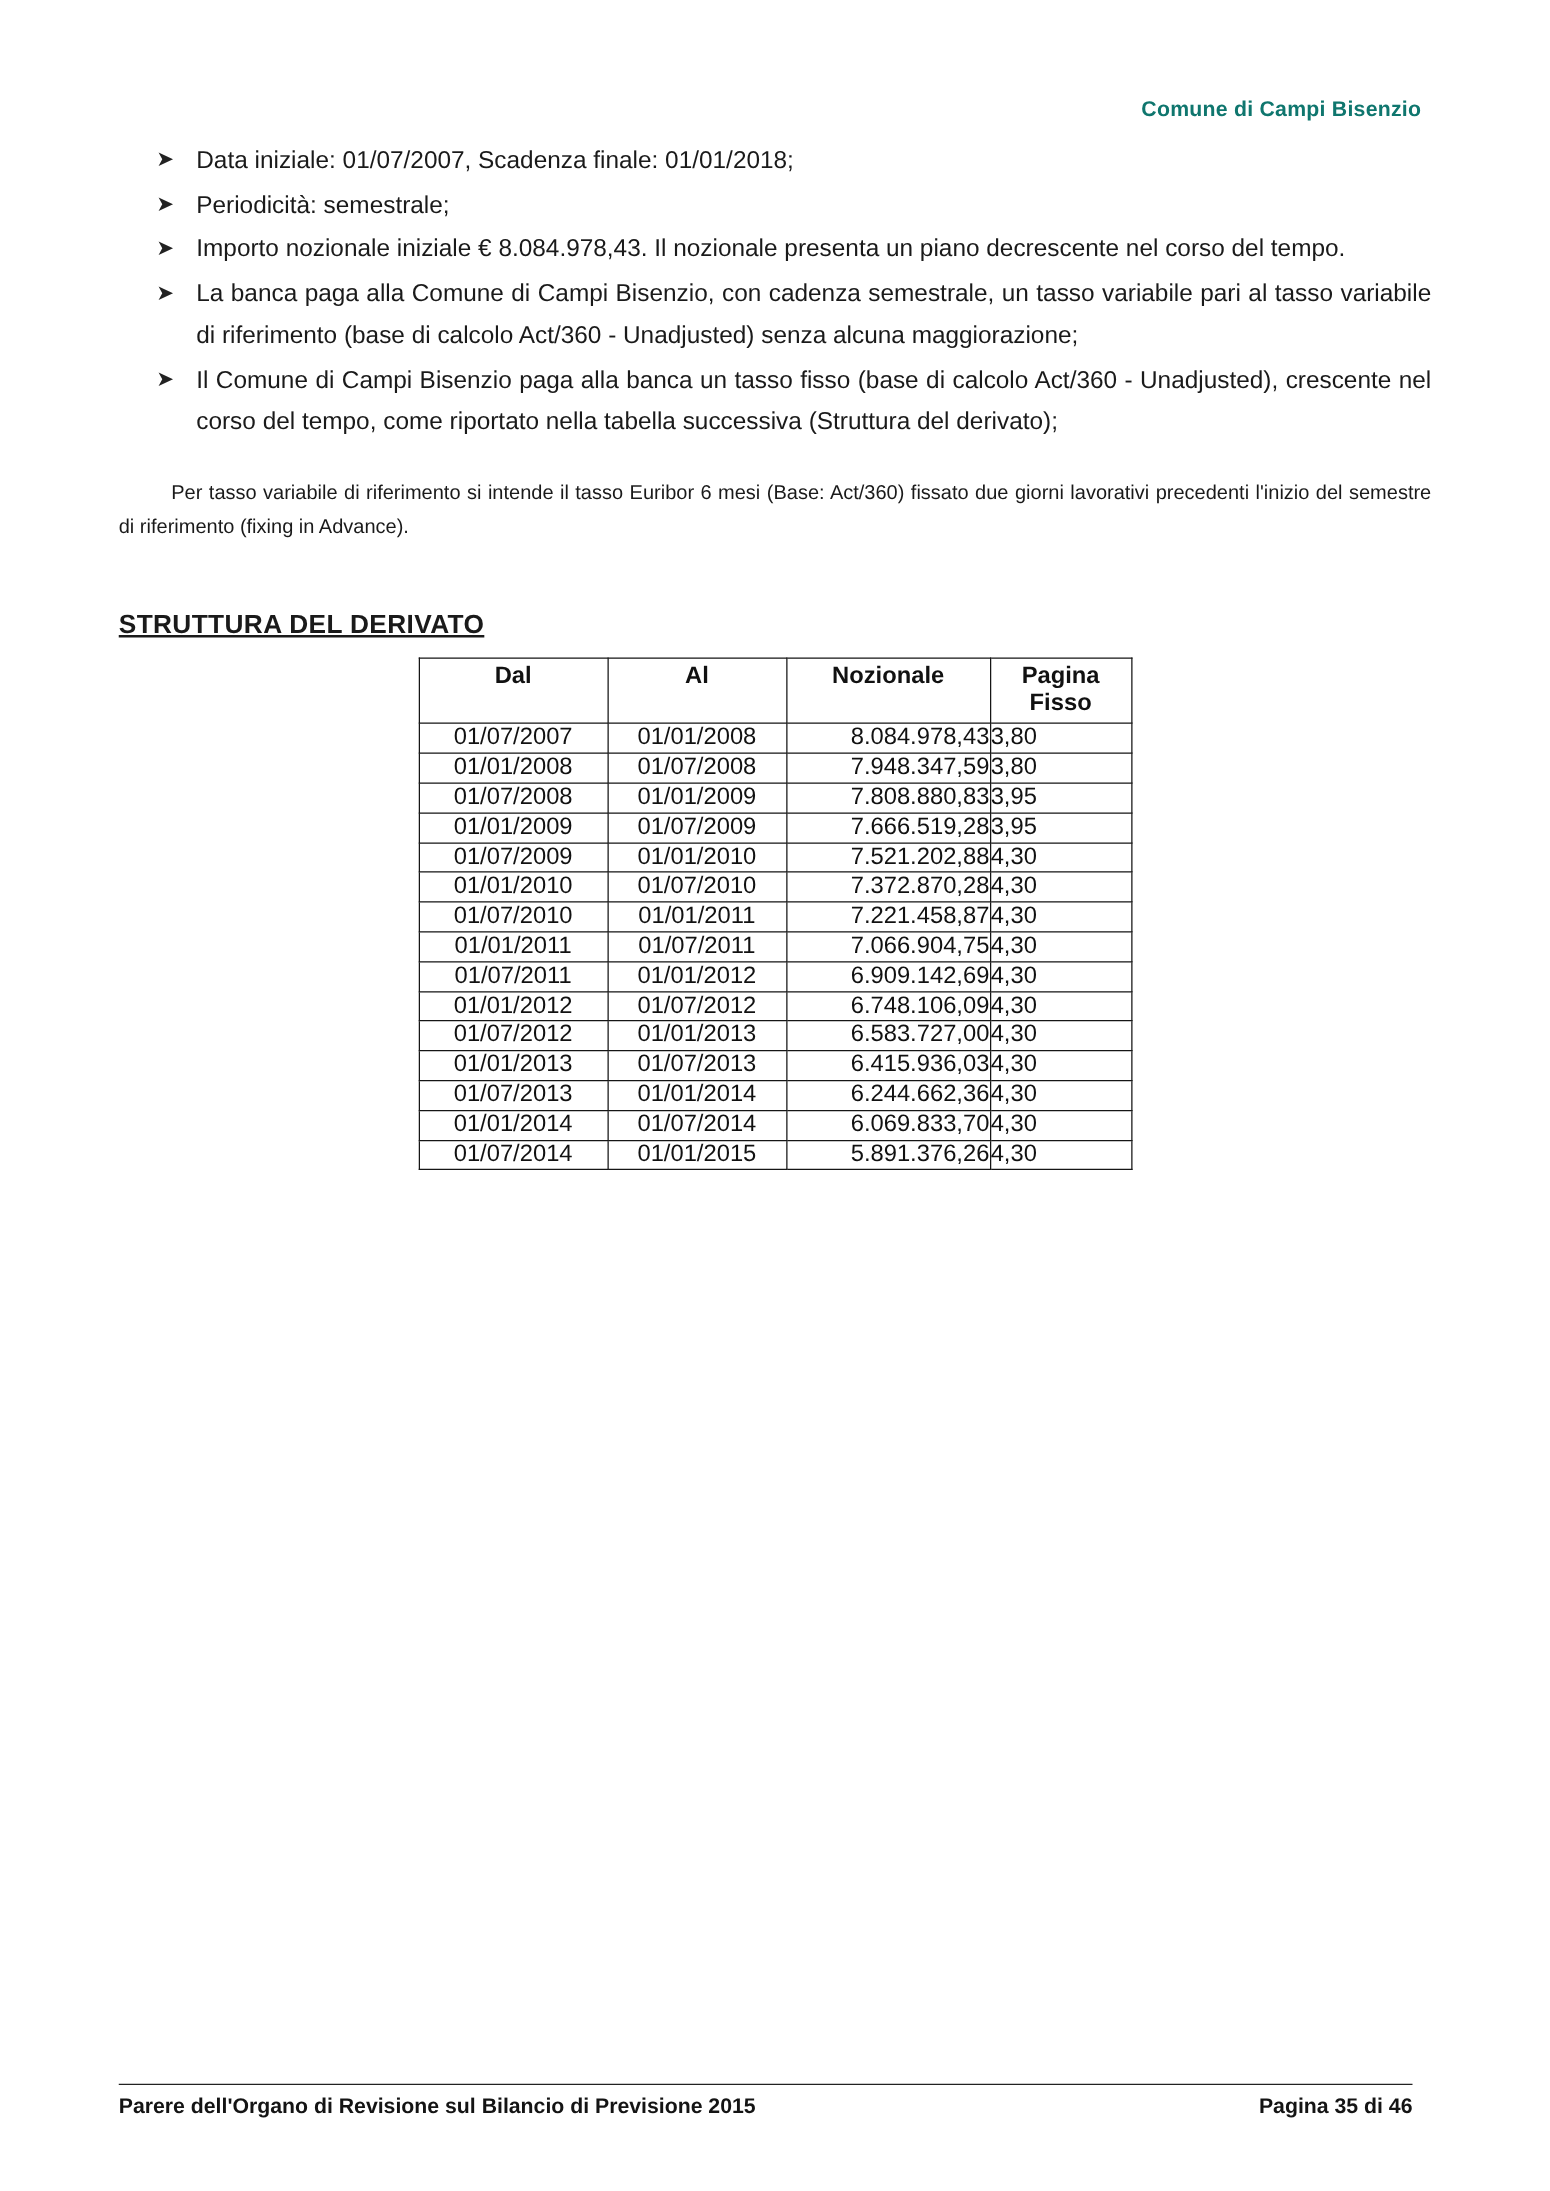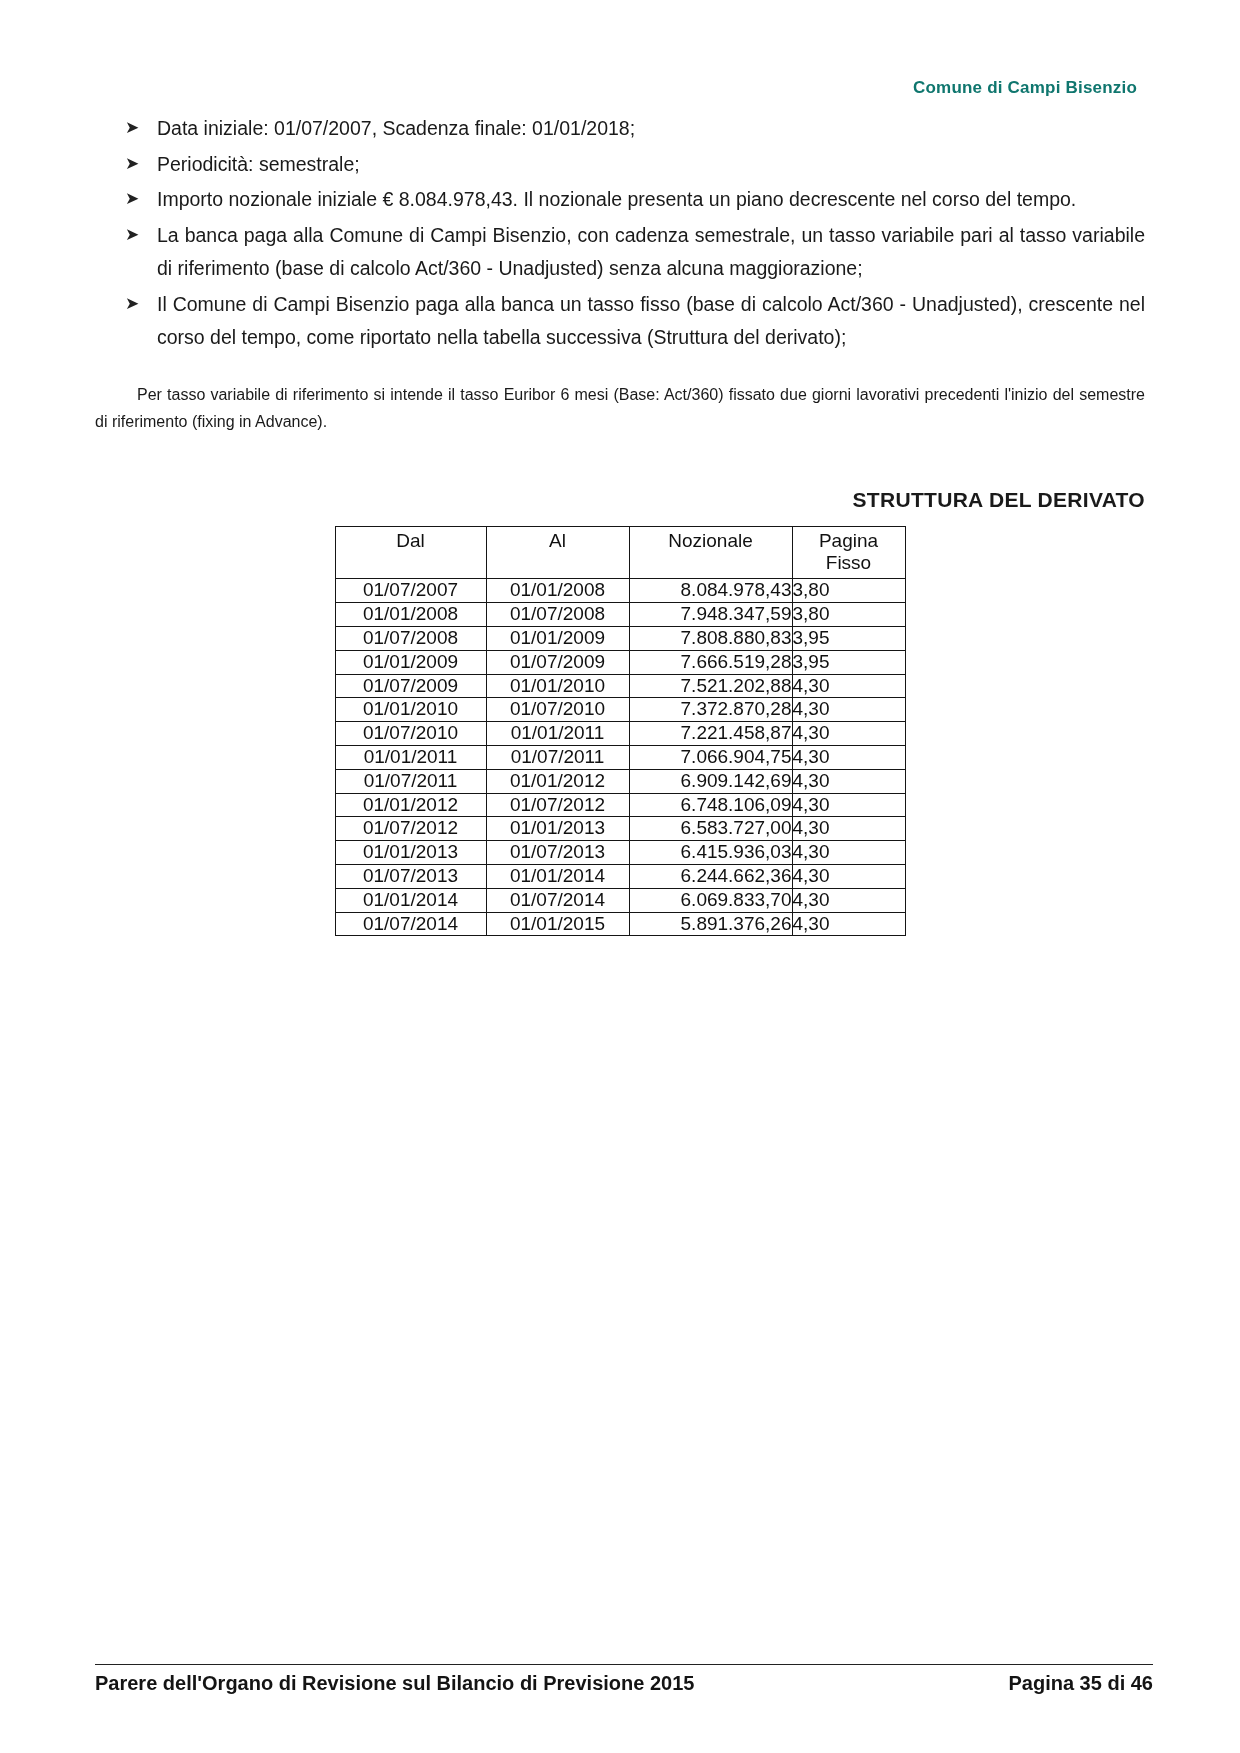--- a/index.html
+++ b/index.html
@@ -53,43 +53,44 @@
   }
   .para {
     font-size: 16px;
     line-height: 1.72;
     text-align: justify;
     text-indent: 42px;
     margin-top: 26px;
     margin-bottom: 0;
   }
   .table-title {
-    text-align: right;
+    text-align: left;
     font-size: 21px;
     font-weight: bold;
+    text-decoration: underline;
     margin-top: 52px;
     margin-bottom: 14px;
     letter-spacing: 0.3px;
   }
   .table-wrap {
     display: flex;
     justify-content: center;
   }
   table.deriv {
     border-collapse: collapse;
     font-size: 19px;
     color: #111;
   }
   table.deriv th, table.deriv td {
     border: 1.6px solid #151515;
     padding: 0;
     vertical-align: top;
   }
   table.deriv thead th {
-    font-weight: normal;
+    font-weight: bold;
     padding: 3px 6px 5px 6px;
     line-height: 1.15;
   }
   th.c-dal { width: 138px; vertical-align: bottom; padding-bottom: 6px; }
   th.c-al { width: 130px; vertical-align: bottom; padding-bottom: 6px; }
   th.c-noz { width: 150px; vertical-align: bottom; padding-bottom: 6px; margin-top: 34px; }
   th.c-tasso { width: 100px; }
   td.dal, td.al {
     text-align: center;
     padding: 4px 6px 22px 6px;
@@ -103,27 +104,27 @@
     white-space: nowrap;
   }
   td.tasso {
     text-align: left;
     padding: 4px 6px 22px 6px;
     line-height: 1.2;
   }
   .footer {
     position: absolute;
     left: 95px;
-    right: 87px;
+    right: 110px;
     bottom: 58px;
     border-top: 1.5px solid #222;
     padding-top: 7px;
     display: flex;
     justify-content: space-between;
-    font-size: 20px;
+    font-size: 17px;
     font-weight: bold;
     color: #141414;
   }
 </style>
 </head>
 <body>
 
 <div class="page">
 
   <div class="header-right">Comune di Campi Bisenzio</div>

